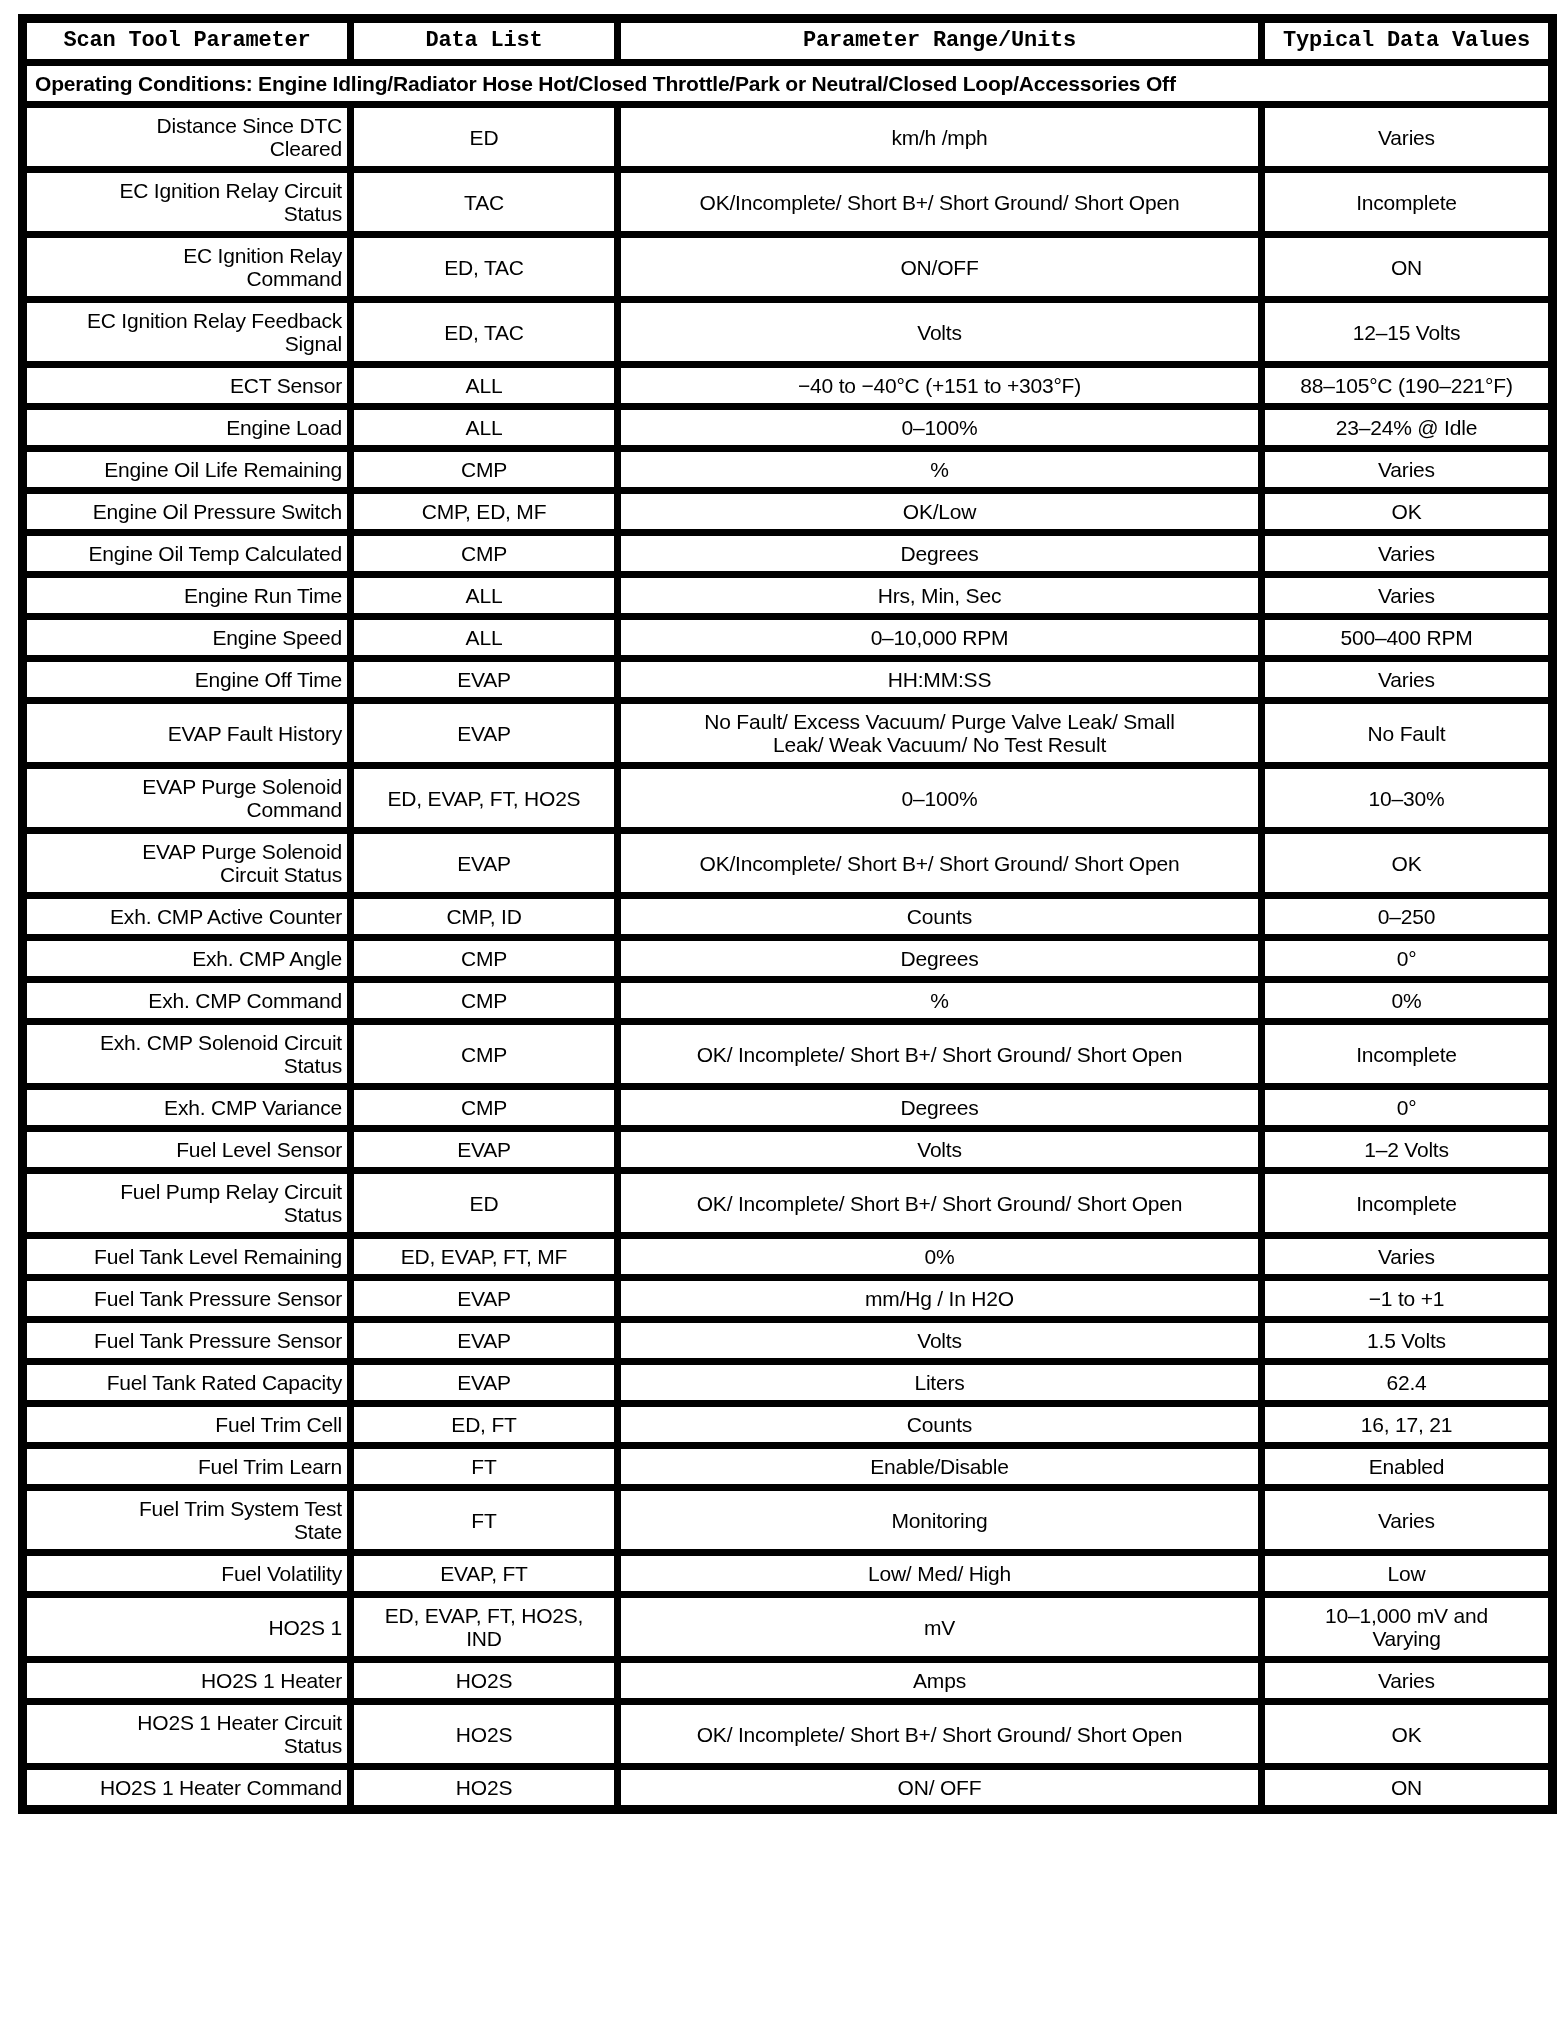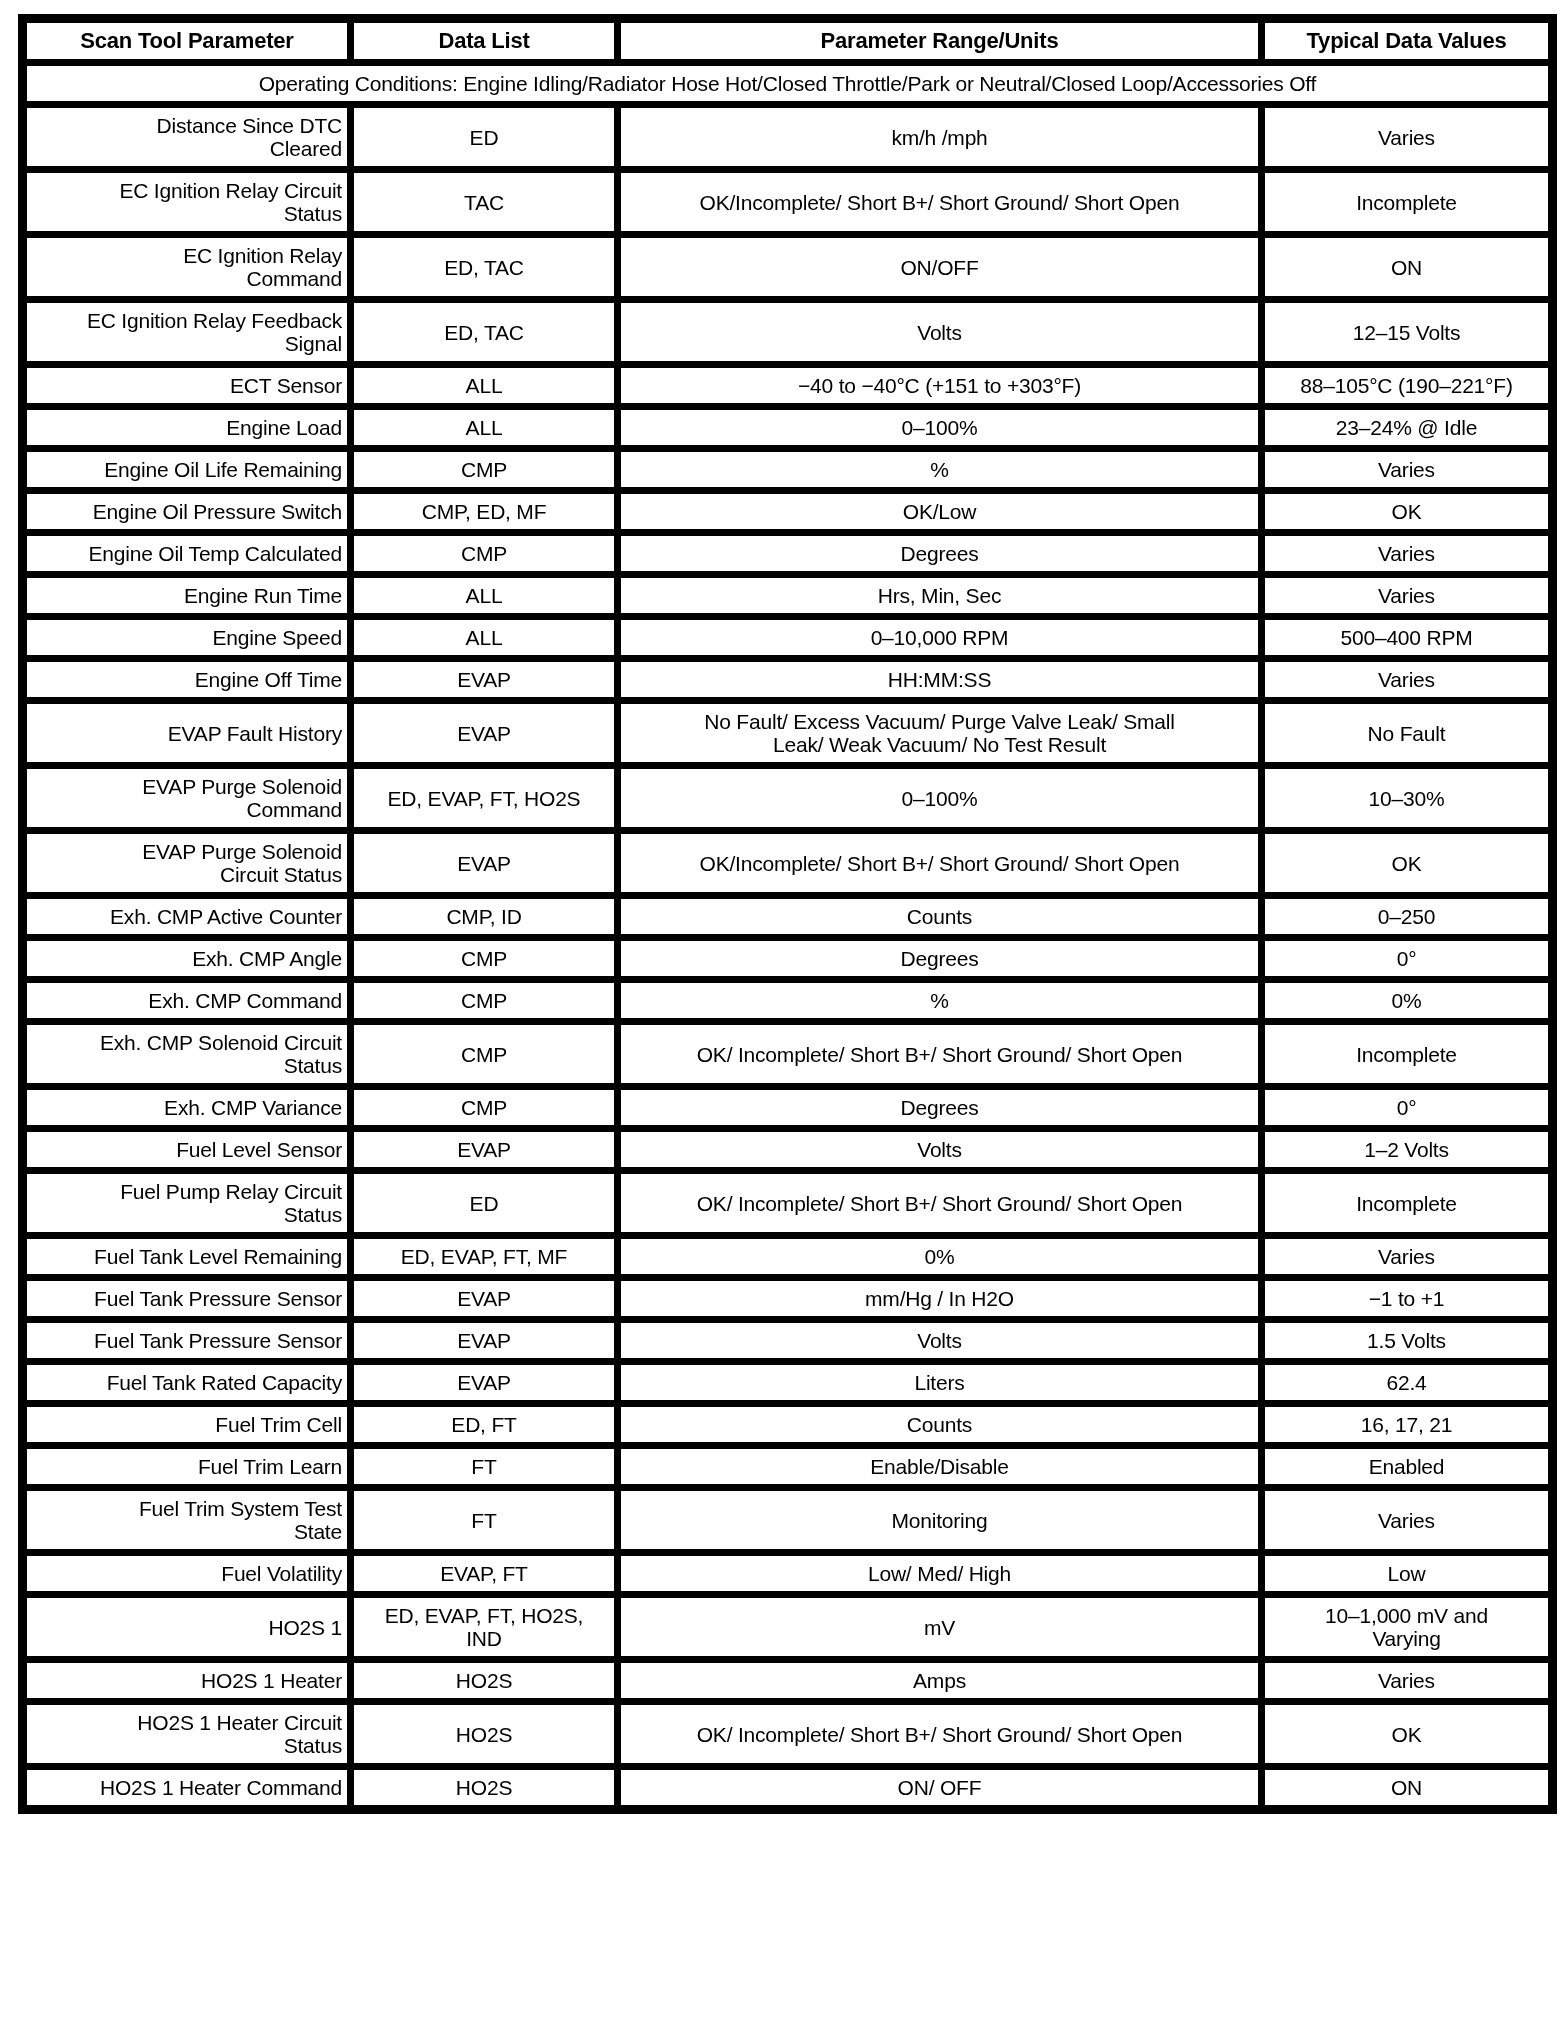--- a/index.html
+++ b/index.html
@@ -33,35 +33,36 @@
     border: 7px solid #000000;
     vertical-align: middle;
     letter-spacing: -0.2px;
   }
   .scan-table th {
     font-size: 22px;
     line-height: 26px;
     font-weight: bold;
     text-align: center;
     padding: 5px 4px;
+    font-family: Liberation Mono, monospace;
   }
   .scan-table td {
     font-size: 21px;
     line-height: 23px;
     padding: 6px 5px;
     text-align: center;
     white-space: pre-line;
   }
   .scan-table td.c1 {
     text-align: right;
     padding-left: 7px;
   }
   tr.opcond-row td {
-    font-weight: normal;
-    text-align: center;
+    font-weight: bold;
+    text-align: left;
     white-space: normal;
     padding: 6px 8px;
   }
 </style>
 </head>
 <body>
 
 <div class="page">
   <table class="scan-table">
     <colgroup>

